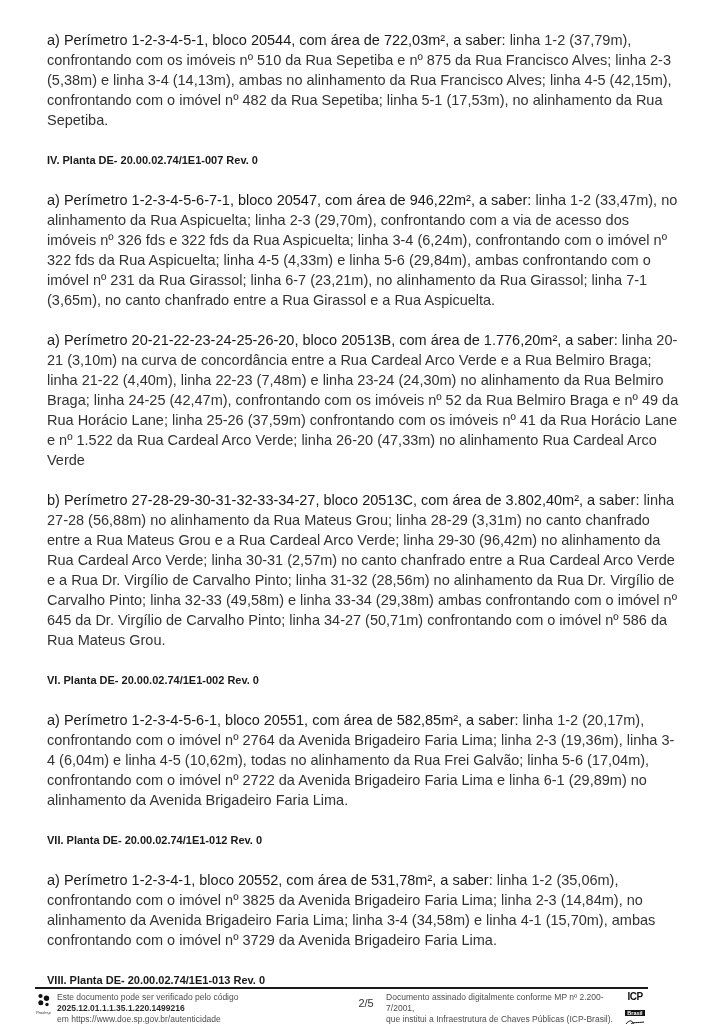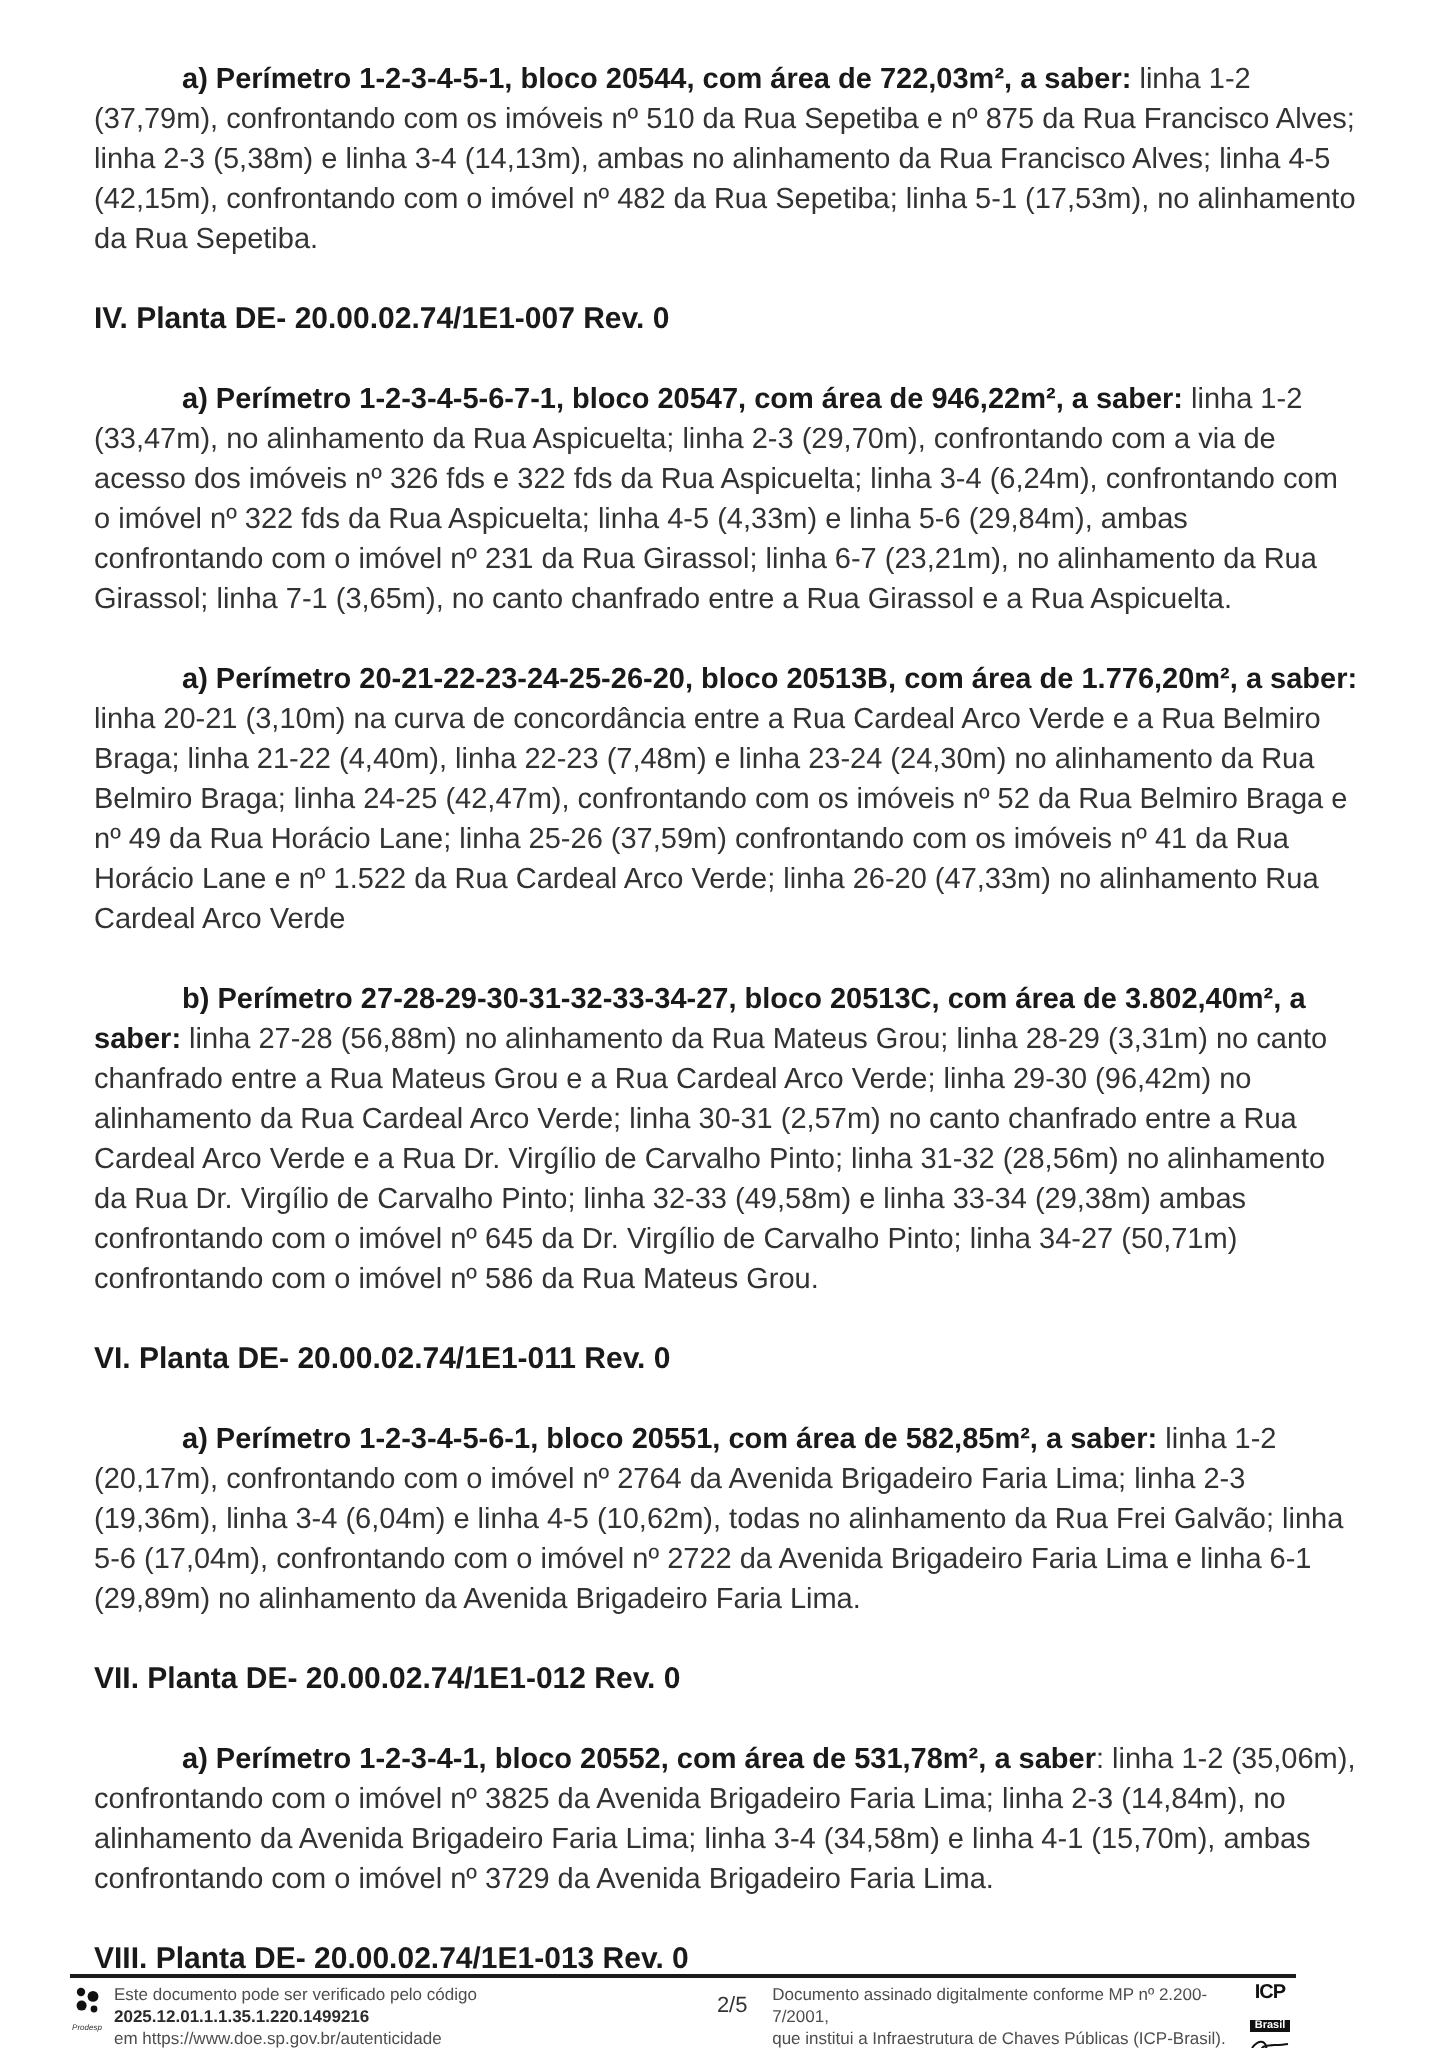--- a/index.html
+++ b/index.html
@@ -19,26 +19,25 @@
     width: 632px;
   }
   .para {
     font-size: 14.5px;
     line-height: 20px;
     color: #333333;
     margin-bottom: 20px;
     text-align: left;
   }
   .para strong {
-    font-weight: 700;
+    font-weight: 400;
     color: #1a1a1a;
-    margin-left: 44px;
   }
   .heading {
-    font-size: 15px;
+    font-size: 11px;
     line-height: 20px;
     font-weight: 700;
     color: #1a1a1a;
     margin-bottom: 20px;
   }
   .footer {
     position: absolute;
     left: 0;
     bottom: 0;
     width: 670px;
@@ -129,21 +128,21 @@
 
   <p class="heading">IV. Planta DE- 20.00.02.74/1E1-007 Rev. 0</p>
 
   <p class="para"><strong>a) Perímetro 1-2-3-4-5-6-7-1, bloco 20547, com área de 946,22m², a saber:</strong><span> linha 1-2 (33,47m), no alinhamento da Rua Aspicuelta; linha 2-3 (29,70m), confrontando com a via de acesso dos imóveis nº 326 fds e 322 fds da Rua Aspicuelta; linha 3-4 (6,24m), confrontando com o imóvel nº 322 fds da Rua Aspicuelta; linha 4-5 (4,33m) e linha 5-6 (29,84m), ambas confrontando com o imóvel nº 231 da Rua Girassol; linha 6-7 (23,21m), no alinhamento da Rua Girassol; linha 7-1 (3,65m), no canto chanfrado entre a Rua Girassol e a Rua Aspicuelta.</span></p>
 
 
   <p class="para"><strong>a) Perímetro 20-21-22-23-24-25-26-20, bloco 20513B, com área de 1.776,20m², a saber:</strong><span> linha 20-21 (3,10m) na curva de concordância entre a Rua Cardeal Arco Verde e a Rua Belmiro Braga; linha 21-22 (4,40m), linha 22-23 (7,48m) e linha 23-24 (24,30m) no alinhamento da Rua Belmiro Braga; linha 24-25 (42,47m), confrontando com os imóveis nº 52 da Rua Belmiro Braga e nº 49 da Rua Horácio Lane; linha 25-26 (37,59m) confrontando com os imóveis nº 41 da Rua Horácio Lane e nº 1.522 da Rua Cardeal Arco Verde; linha 26-20 (47,33m) no alinhamento Rua Cardeal Arco Verde</span></p>
 
   <p class="para"><strong>b) Perímetro 27-28-29-30-31-32-33-34-27, bloco 20513C, com área de 3.802,40m², a saber:</strong><span> linha 27-28 (56,88m) no alinhamento da Rua Mateus Grou; linha 28-29 (3,31m) no canto chanfrado entre a Rua Mateus Grou e a Rua Cardeal Arco Verde; linha 29-30 (96,42m) no alinhamento da Rua Cardeal Arco Verde; linha 30-31 (2,57m) no canto chanfrado entre a Rua Cardeal Arco Verde e a Rua Dr. Virgílio de Carvalho Pinto; linha 31-32 (28,56m) no alinhamento da Rua Dr. Virgílio de Carvalho Pinto; linha 32-33 (49,58m) e linha 33-34 (29,38m) ambas confrontando com o imóvel nº 645 da Dr. Virgílio de Carvalho Pinto; linha 34-27 (50,71m) confrontando com o imóvel nº 586 da Rua Mateus Grou.</span></p>
 
-  <p class="heading">VI. Planta DE- 20.00.02.74/1E1-011 Rev. 0</p>
+  <p class="heading">VI. Planta DE- 20.00.02.74/1E1-002 Rev. 0</p>
 
   <p class="para"><strong>a) Perímetro 1-2-3-4-5-6-1, bloco 20551, com área de 582,85m², a saber:</strong><span> linha 1-2 (20,17m), confrontando com o imóvel nº 2764 da Avenida Brigadeiro Faria Lima; linha 2-3 (19,36m), linha 3-4 (6,04m) e linha 4-5 (10,62m), todas no alinhamento da Rua Frei Galvão; linha 5-6 (17,04m), confrontando com o imóvel nº 2722 da Avenida Brigadeiro Faria Lima e linha 6-1 (29,89m) no alinhamento da Avenida Brigadeiro Faria Lima.</span></p>
 
   <p class="heading">VII. Planta DE- 20.00.02.74/1E1-012 Rev. 0</p>
 
   <p class="para"><strong>a) Perímetro 1-2-3-4-1, bloco 20552, com área de 531,78m², a saber</strong><span>: linha 1-2 (35,06m), confrontando com o imóvel nº 3825 da Avenida Brigadeiro Faria Lima; linha 2-3 (14,84m), no alinhamento da Avenida Brigadeiro Faria Lima; linha 3-4 (34,58m) e linha 4-1 (15,70m), ambas confrontando com o imóvel nº 3729 da Avenida Brigadeiro Faria Lima.</span></p>
 
   <p class="heading">VIII. Planta DE- 20.00.02.74/1E1-013 Rev. 0</p>
 
 </main>

